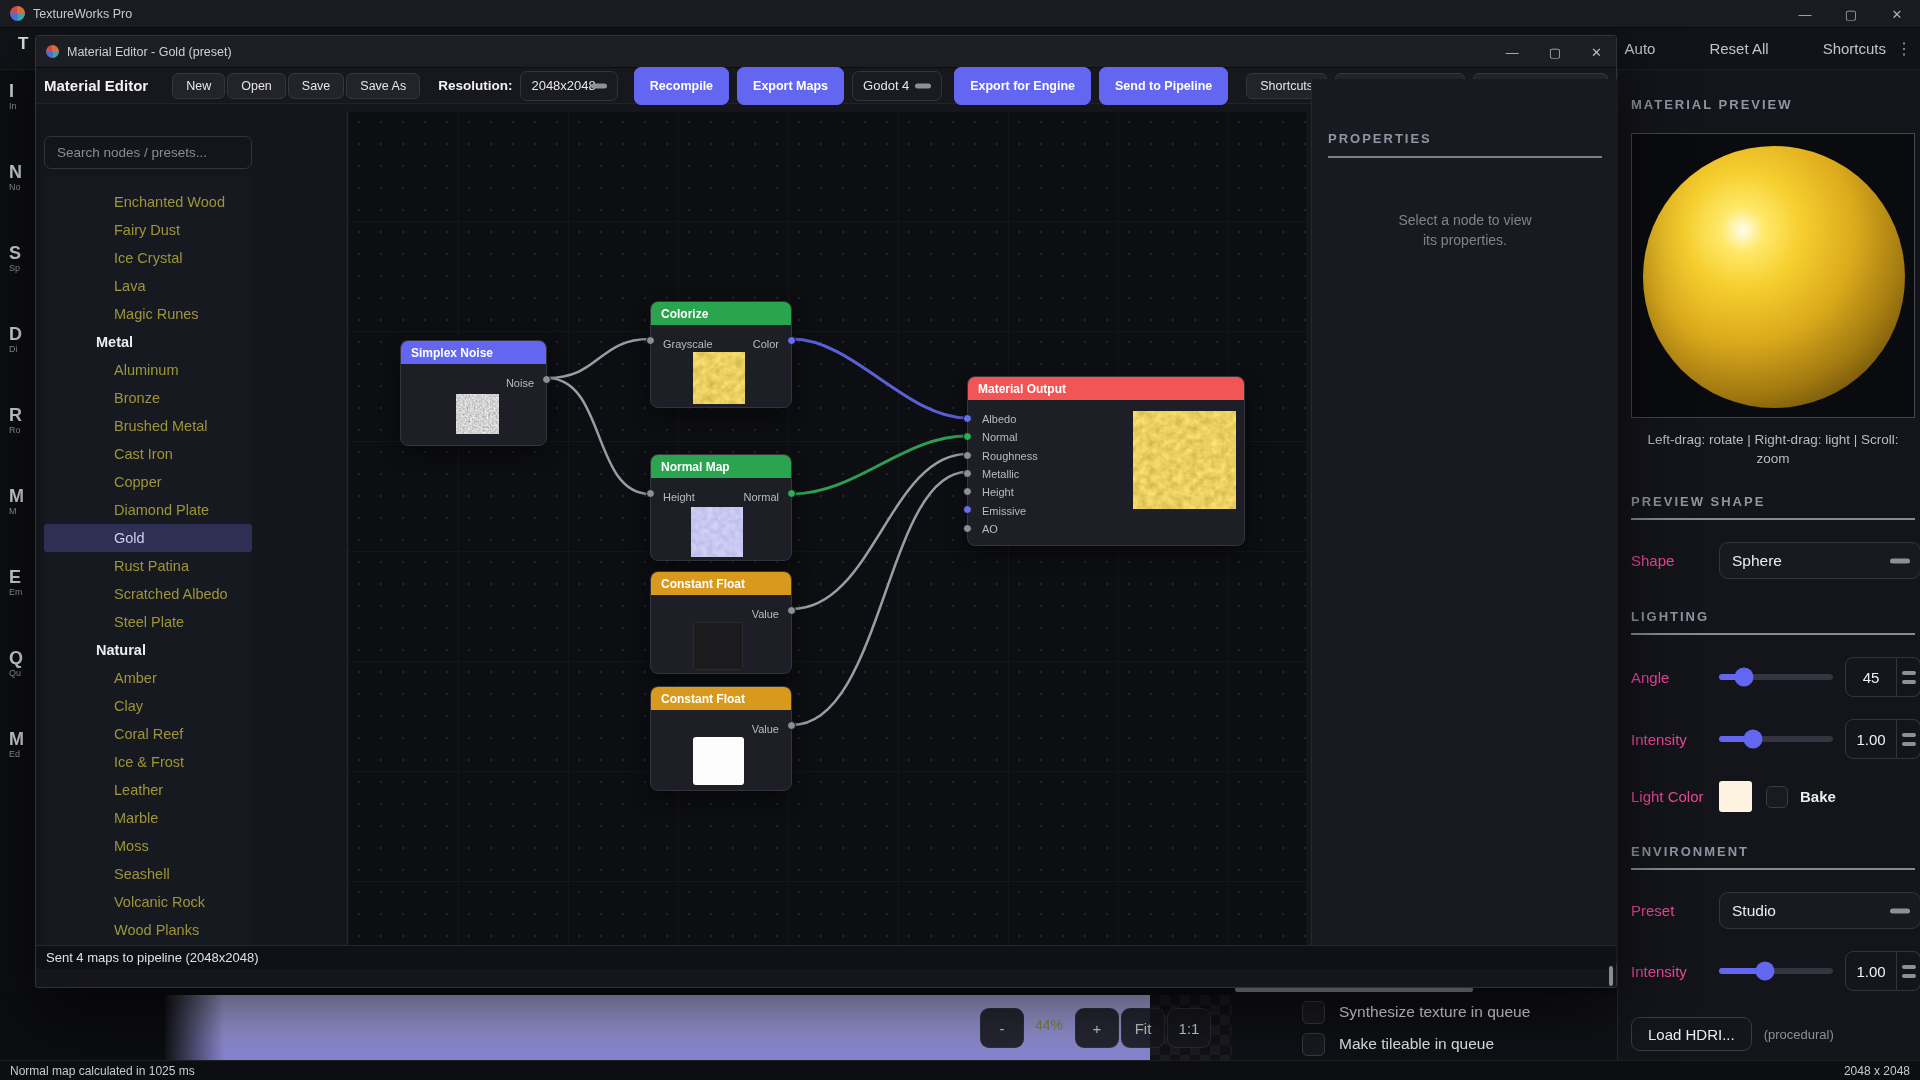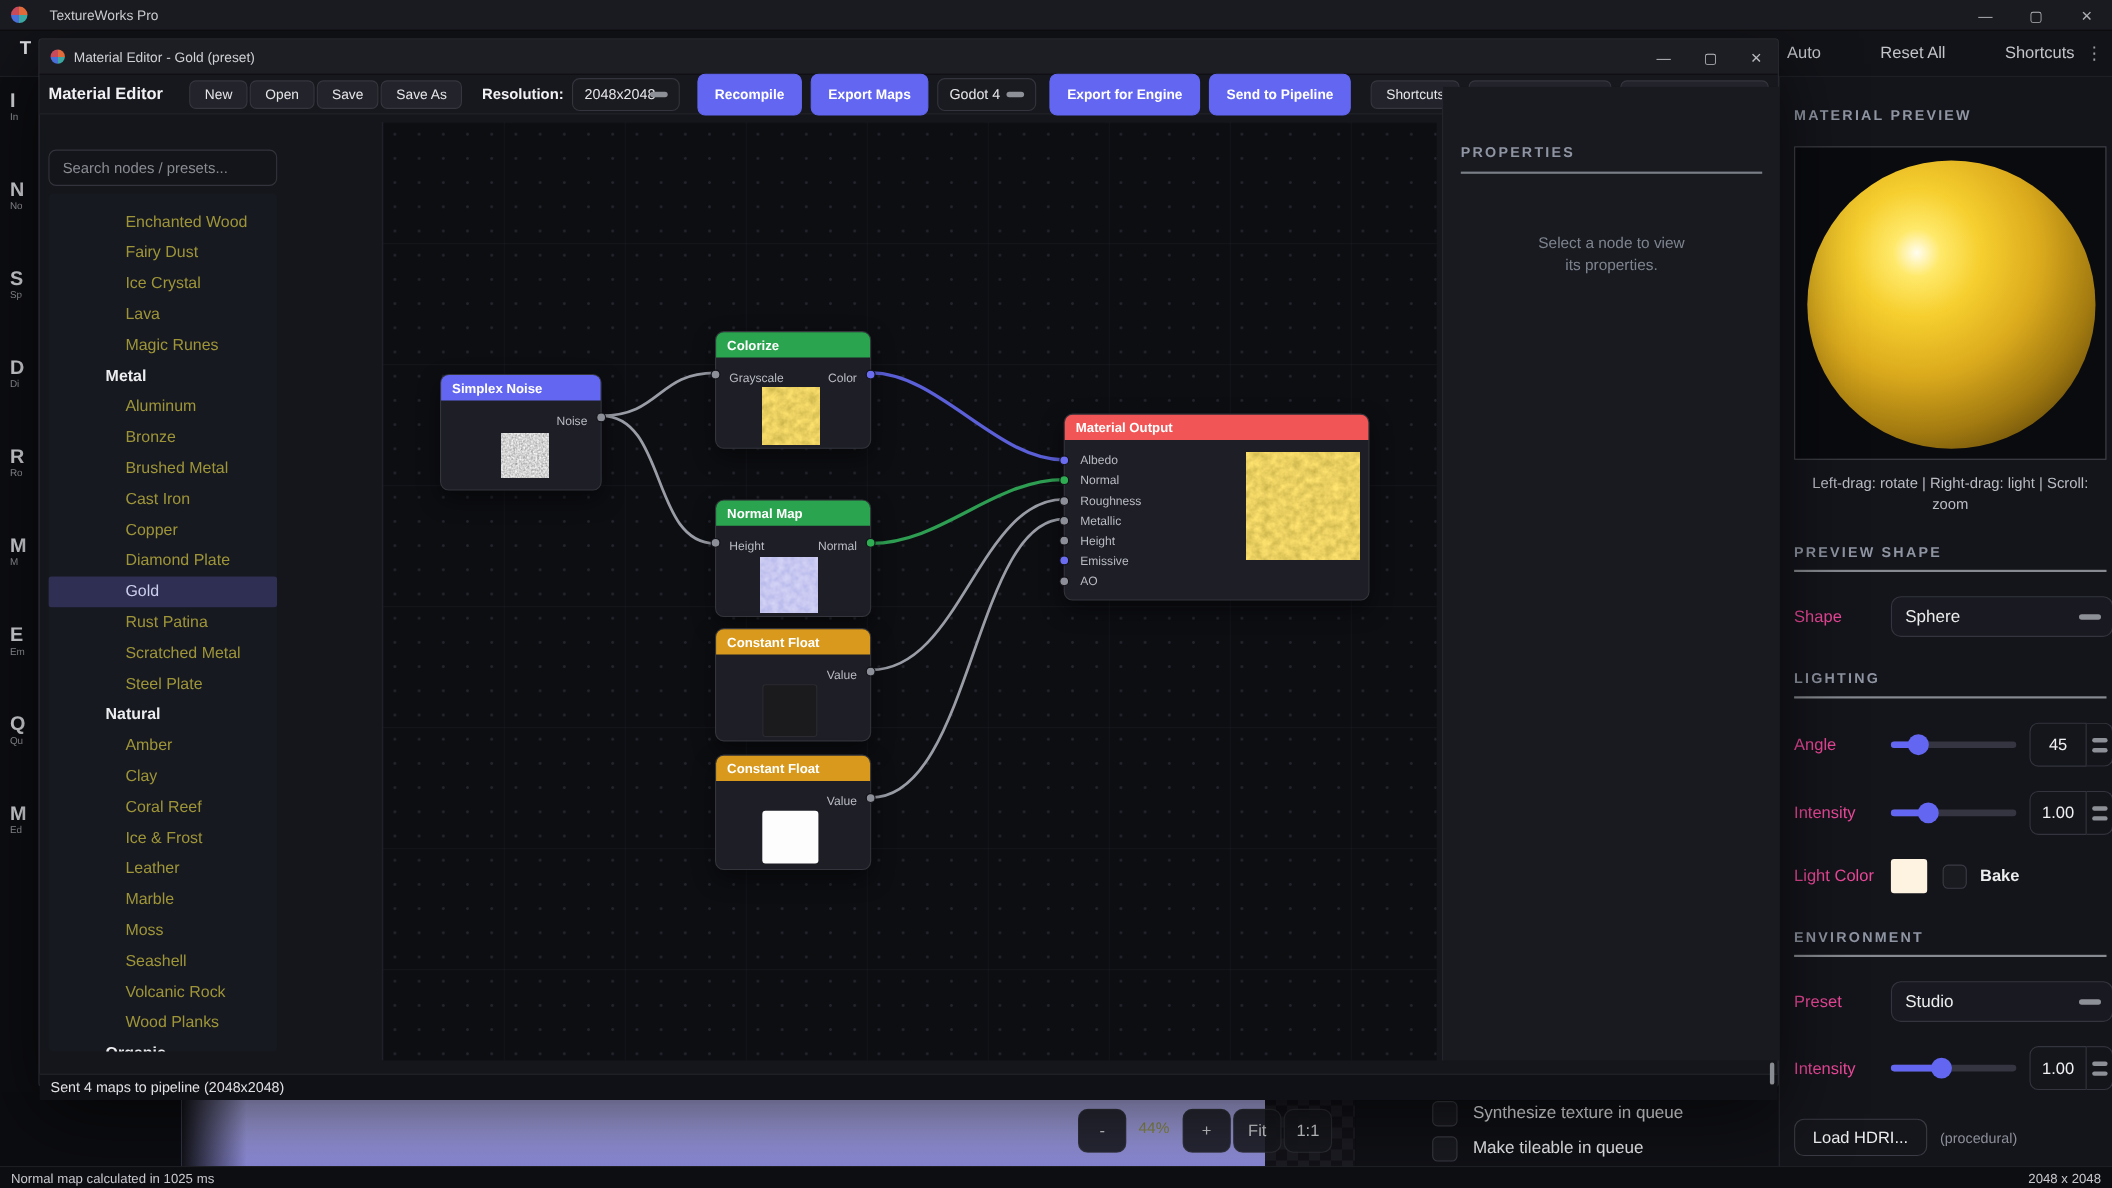--- a/index.html
+++ b/index.html
@@ -3,21 +3,21 @@
 <meta charset="utf-8">
 <style>
   * { margin:0; padding:0; box-sizing:border-box; }
   html,body { width:1920px; height:1080px; overflow:hidden; background:#0b0c10;
     font-family:"Liberation Sans", sans-serif; color:#d6d7db; }
   .screen { position:relative; width:1920px; height:1080px; background:#0d0e12; }
 
   
   .titlebar { position:absolute; left:0; top:0; width:1920px; height:28px; background:#1a1b20;
     display:flex; align-items:center; padding-left:10px; border-bottom:1px solid #0a0a0d; z-index:5;}
-  .titlebar .app-title { font-size:12.5px; color:#c9cacd; margin-left:20px; }
+  .titlebar .app-title { font-size:12.5px; color:#c9cacd; margin-left:8px; }
   .winctl { position:absolute; right:0; top:0; height:28px; display:flex; }
   .winctl span { width:46px; height:28px; display:flex; align-items:center; justify-content:center;
     color:#aeb0b5; font-size:13px; }
   .appicon { width:15px; height:15px; border-radius:50%;
     background:conic-gradient(#e06a3a 0 25%, #3aa7a0 25% 50%, #4a6fd8 50% 75%, #c94b5b 75% 100%); }
 
   
   .bg-topbar { position:absolute; left:0; top:28px; width:1920px; height:42px; background:#121318;
     border-bottom:1px solid #1e1f26; z-index:1; display:flex; align-items:center; }
   .bg-topbar .frag { position:absolute; left:18px; top:6px; font-size:17px; font-weight:bold; color:#e4e5e8; }
@@ -152,21 +152,21 @@
   .t-white { background:#fdfdfd; }
   .mo-port { position:relative; height:18.3px; display:flex; align-items:center; padding-left:14px; }
   .mo-port .dot { top:4px; }
 
   .props { position:absolute; left:1275px; top:43px; width:307px; height:885px; background:#181a20;
     border-left:1px solid #26272e; padding:0 16px; }
   .props .sechead { margin-top:52px; }
   .props .divider { margin-top:10px; background:#9ba0a8; }
   .props-empty { margin-top:52px; text-align:center; font-size:14px; color:#7e848e; line-height:20px; }
 
-  .mstatus { position:absolute; left:0; top:940px; width:1580px; height:24px; background:#101116;
+  .mstatus { position:absolute; left:0; top:909px; width:1580px; height:24px; background:#101116;
     border-top:1px solid #26272e; display:flex; align-items:center; padding-left:10px; }
   .mstatus span { font-size:13px; color:#e0e0e3; }
   .vscroll { position:absolute; right:3px; top:930px; width:4px; height:20px; background:#8a8c94; border-radius:2px; }
 </style>
 </head>
 <body>
 
 <svg width="0" height="0" style="position:absolute">
   <defs>
     <filter id="f-noise-gray" x="0" y="0" width="100%" height="100%">
@@ -474,21 +474,21 @@
 
         <div class="librow item selected">
           <span>Gold</span>
         </div>
 
         <div class="librow item">
           <span>Rust Patina</span>
         </div>
 
         <div class="librow item">
-          <span>Scratched Metal</span>
+          <span>Scratched Albedo</span>
         </div>
 
         <div class="librow item">
           <span>Steel Plate</span>
         </div>
 
         <div class="librow header">
           <span>Natural</span>
         </div>
 

